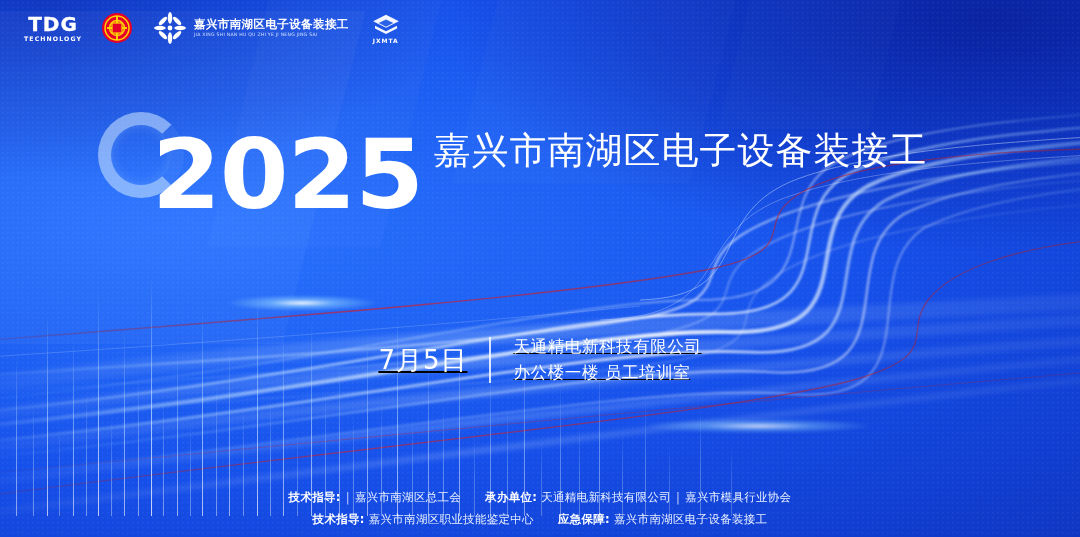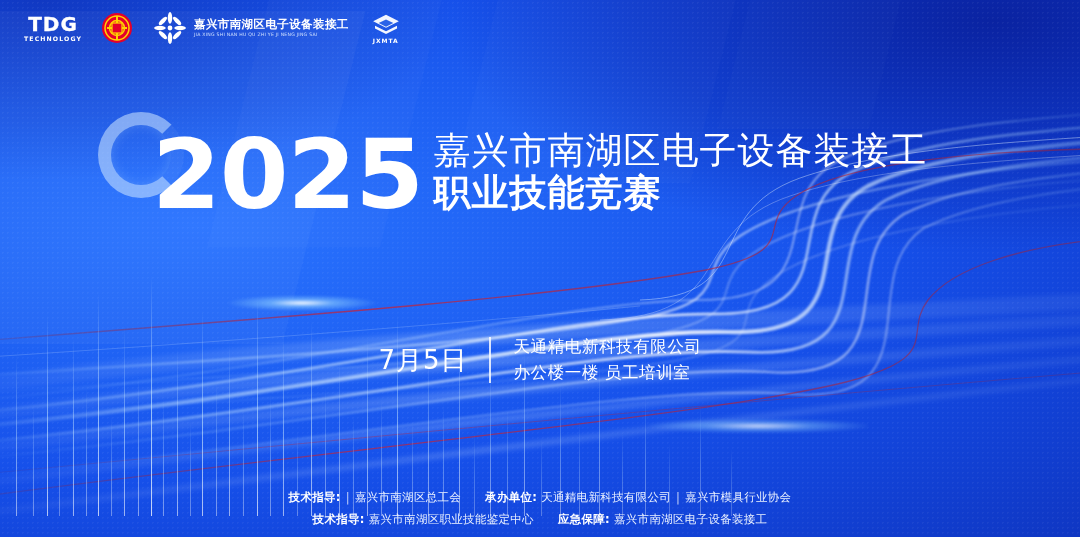--- a/index.html
+++ b/index.html
@@ -142,20 +142,21 @@
     font-size:37px; line-height:1.18; color:#ffffff;
     letter-spacing:1px; font-weight:bold;
     white-space:nowrap;
   }
 
   
   .meta{
     position:absolute; left:0; top:336px; width:100%;
     display:flex; align-items:center; justify-content:center;
     z-index:25;
+    text-decoration:underline;
   }
   .meta-inner{ display:flex; align-items:center; gap:22px; }
   .date{ font-size:26px; color:#ffffff; letter-spacing:1px; font-weight:400; }
   .vdiv{ width:2px; height:46px; background:rgba(255,255,255,.82); }
   .venue{ display:flex; flex-direction:column; gap:4px; }
   .venue div{ font-size:16.5px; color:#ffffff; letter-spacing:.6px; white-space:nowrap; }
 
   
   .footer{
     position:absolute; left:0; bottom:10px; width:100%;
@@ -355,21 +356,20 @@
   </div>
 
   <div class="title-block">
     <div class="title-row">
       <div class="year-wrap">
         <div class="ring"></div>
         <div class="year">2025</div>
       </div>
       <div class="heading">
         <div class="h1">嘉兴市南湖区电子设备装接工</div>
-        <div class="h2">职业技能竞赛</div>
       </div>
     </div>
   </div>
 
   <div class="meta">
     <div class="meta-inner">
       <div class="date">7月5日</div>
       <div class="vdiv"></div>
       <div class="venue">
         <div>天通精电新科技有限公司</div>

